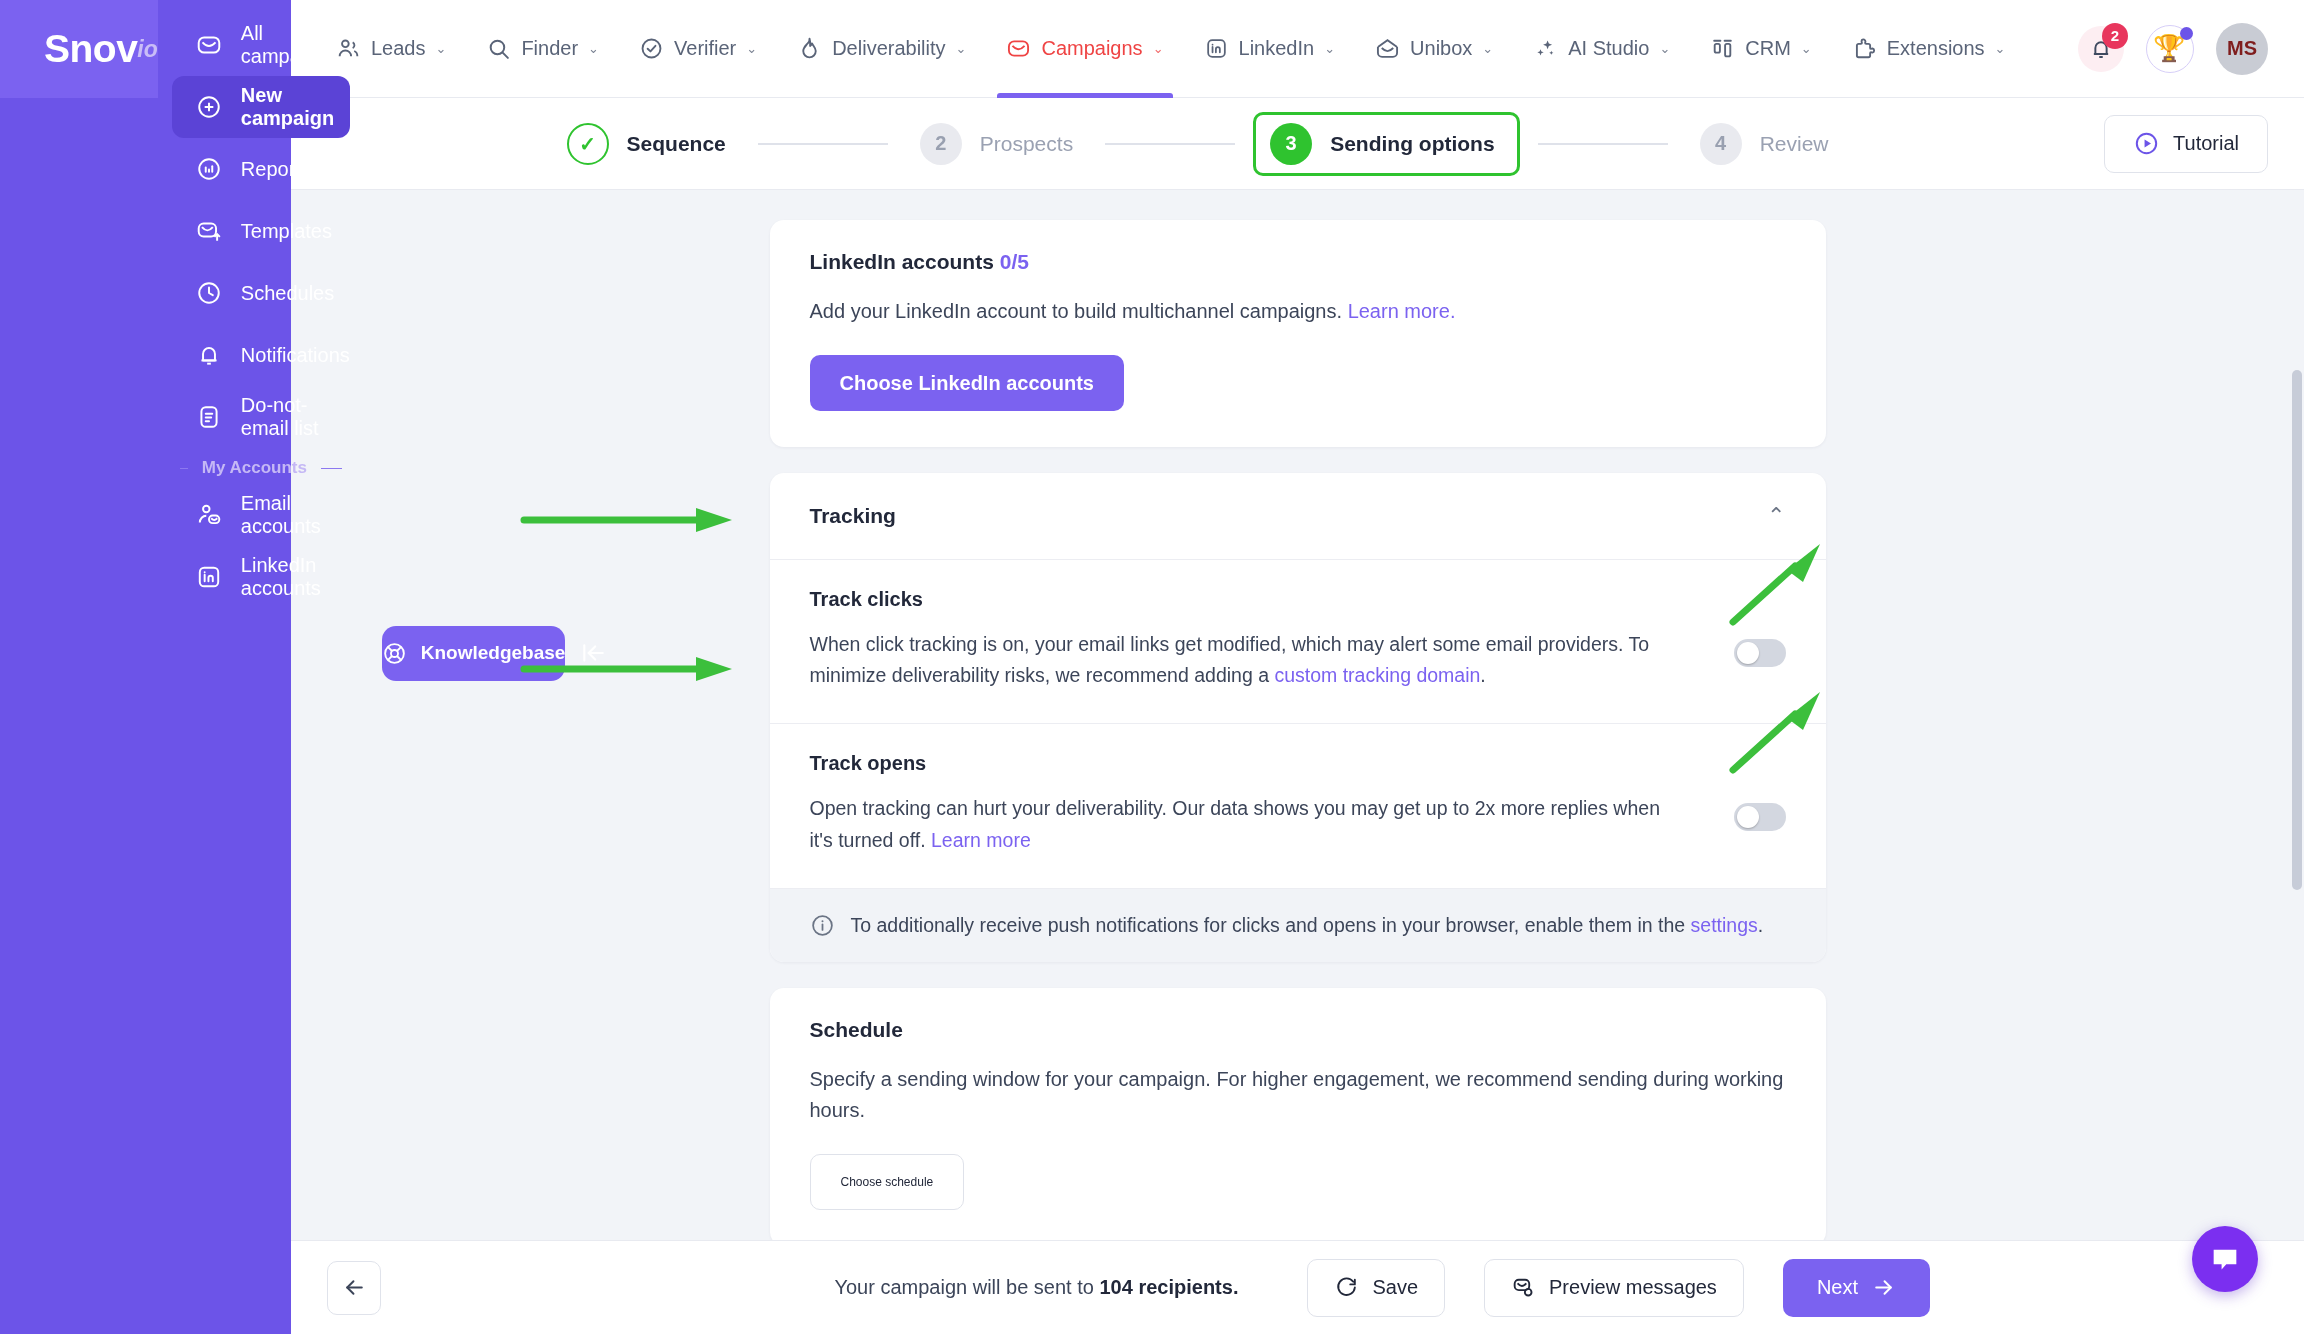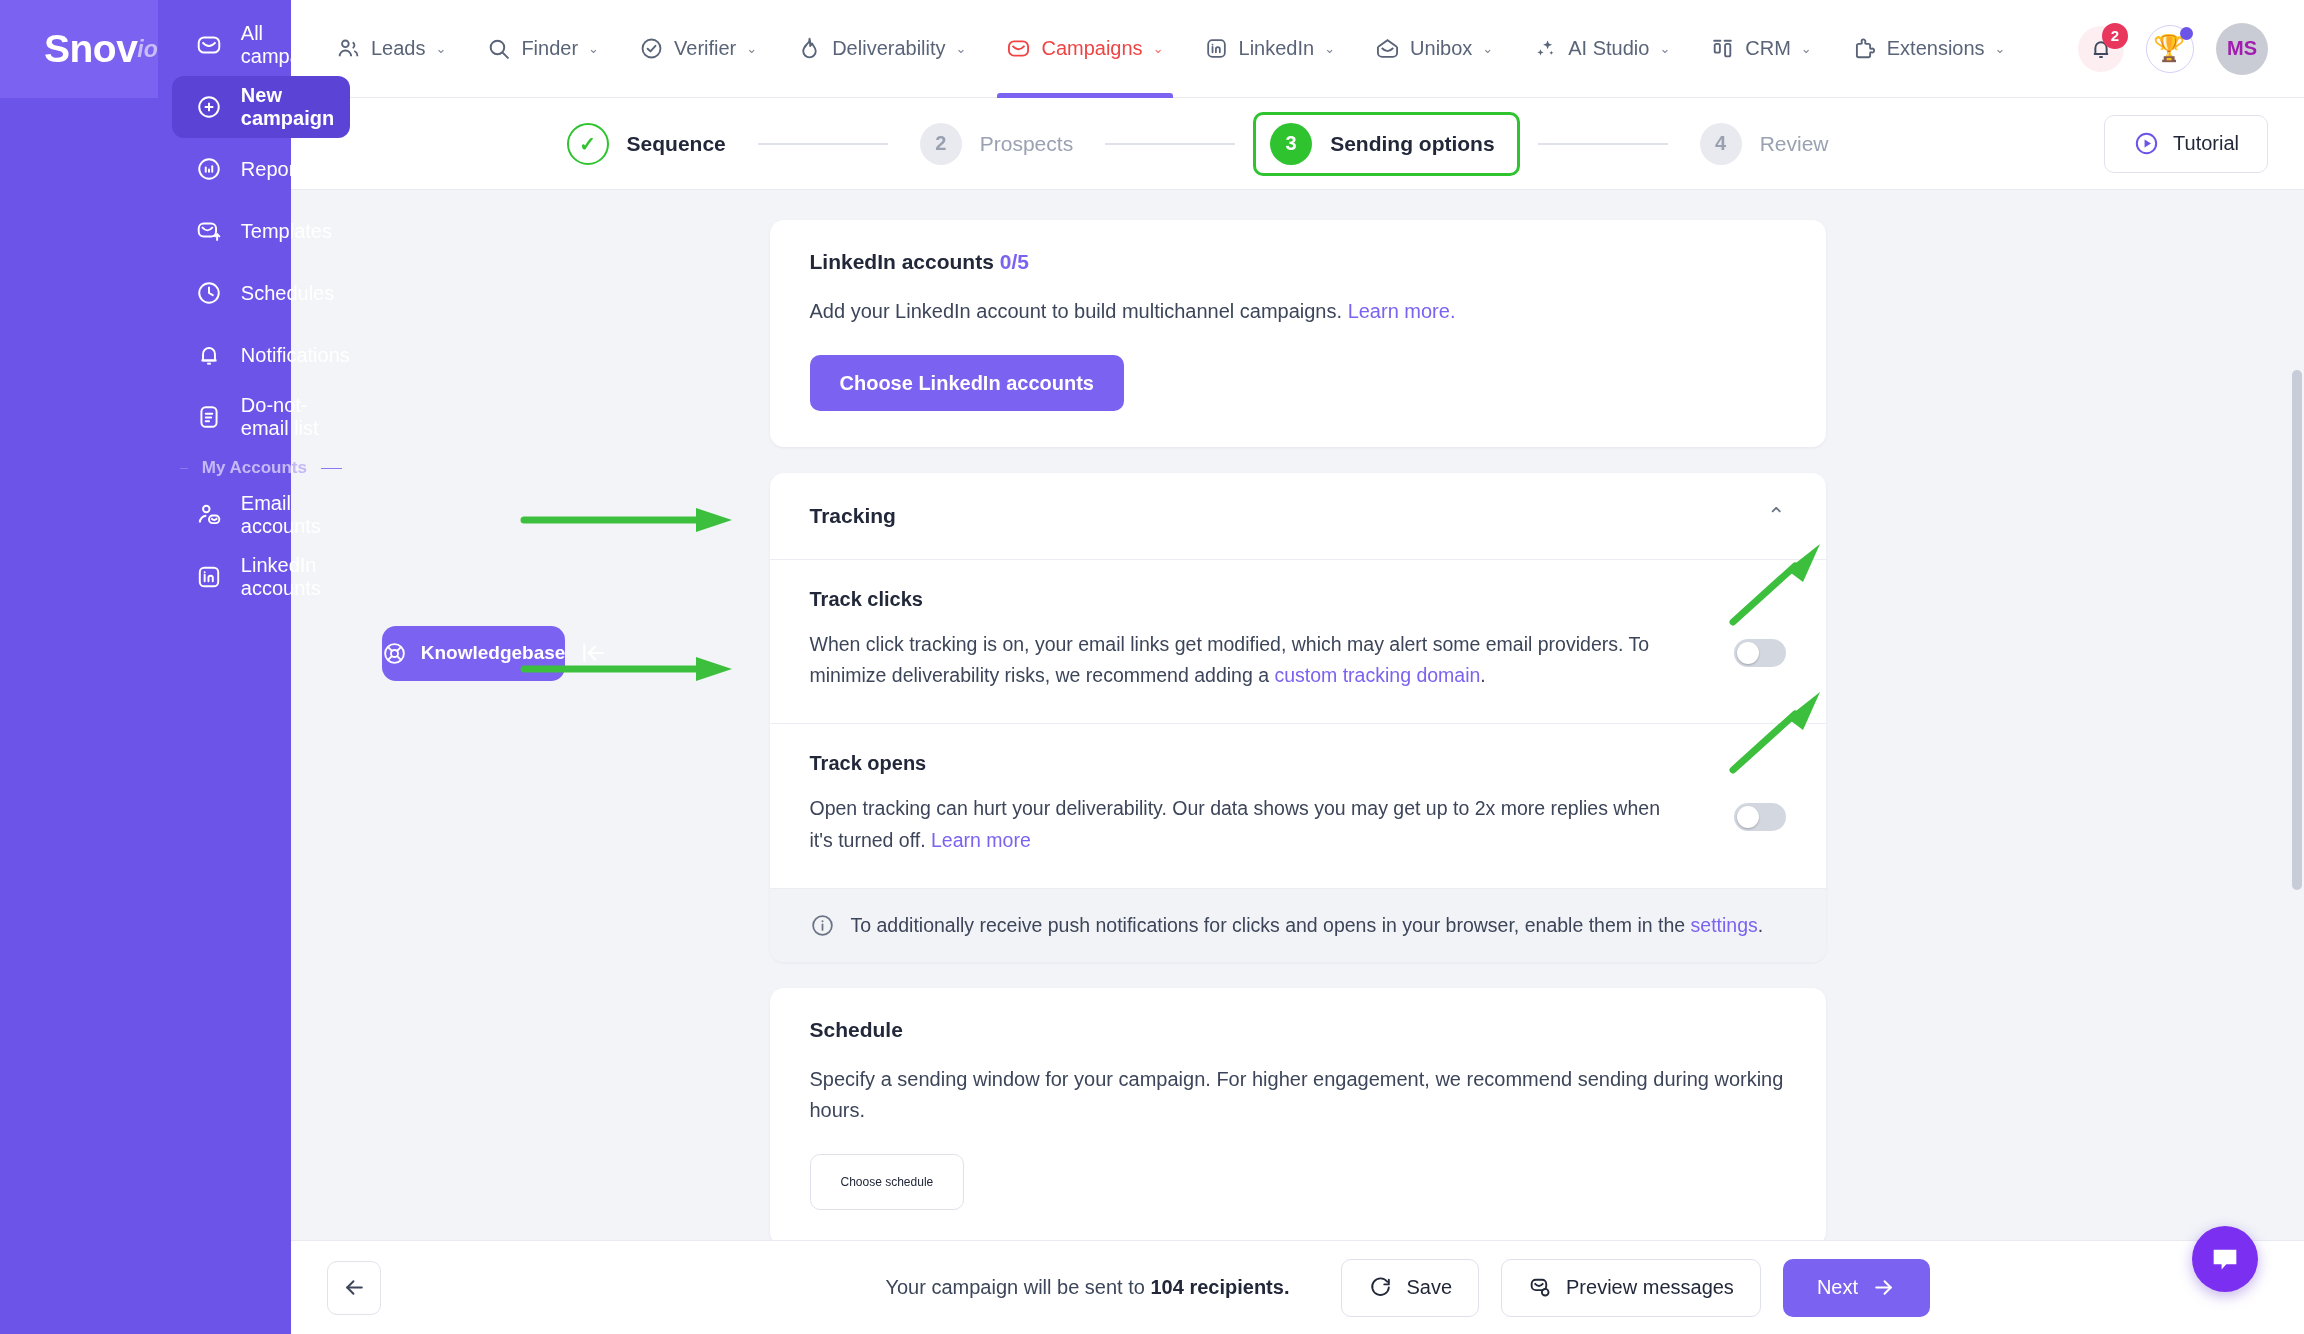--- a/index.html
+++ b/index.html
@@ -100,21 +100,21 @@
     display: flex; align-items: center; justify-content: center; padding: 0 6px;
   }
   .trophy-wrap {
     position: relative; width: 48px; height: 48px; border-radius: 50%;
     border: 1px solid #d7cff8; display: flex; align-items: center; justify-content: center;
     font-size: 26px; cursor: pointer;
   }
   .trophy-dot { position: absolute; top: 1px; right: 0px; width: 13px; height: 13px; border-radius: 50%; background: #6c54e8; }
   .avatar {
     width: 52px; height: 52px; border-radius: 50%; background: #c9ccd4;
-    color: #a21caf; font-size: 20px; font-weight: 600;
+    color: #7f1d1d; font-size: 20px; font-weight: 600;
     display: flex; align-items: center; justify-content: center; cursor: pointer;
   }
 
   
   .stepper {
     height: 92px; background: #ffffff; display: flex; align-items: center;
     padding: 0 36px 0 0; border-bottom: 1px solid #e8eaf0;
     position: relative;
   }
   .steps { display: flex; align-items: center; flex: 1; justify-content: center; gap: 0; }
@@ -204,21 +204,21 @@
   .footerbar {
     height: 94px; background: #ffffff; border-top: 1px solid #e8eaf0;
     display: flex; align-items: center; padding: 0 44px 0 36px; gap: 0;
     position: relative; z-index: 3;
   }
   .back-circle {
     width: 54px; height: 54px; border-radius: 10px; border: 1px solid #e0e3eb;
     display: flex; align-items: center; justify-content: center; cursor: pointer;
     color: #3c4559;
   }
-  .footer-center { flex: 1; display: flex; align-items: center; justify-content: flex-end; gap: 22px; }
+  .footer-center { flex: 1; display: flex; align-items: center; justify-content: flex-end; gap: 39px; }
   .recipients { font-size: 20px; color: #3c4559; margin-right: 30px; }
   .recipients b { color: #22283a; font-weight: 700; }
   .fbtn {
     display: flex; align-items: center; gap: 13px;
     height: 58px; padding: 0 26px; border-radius: 10px;
     border: 1px solid #dfe2ea; background: #fff; color: #22283a;
     font-size: 20px; cursor: pointer;
   }
   .fbtn svg { width: 25px; height: 25px; }
   .fbtn.primary { background: #7b62f0; color: #fff; border: none; padding: 0 34px; }

